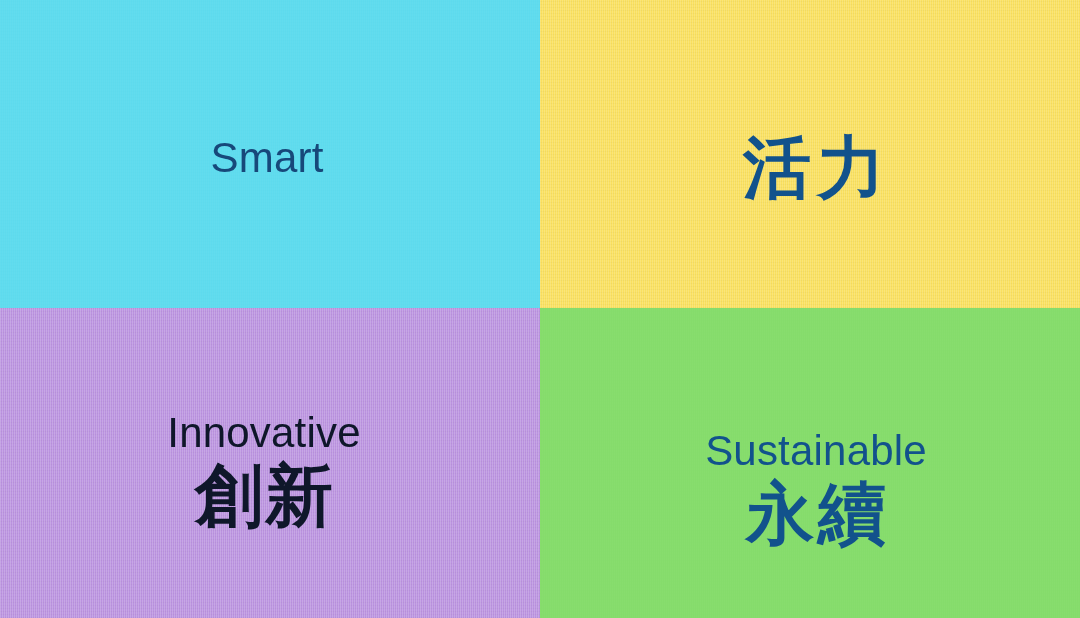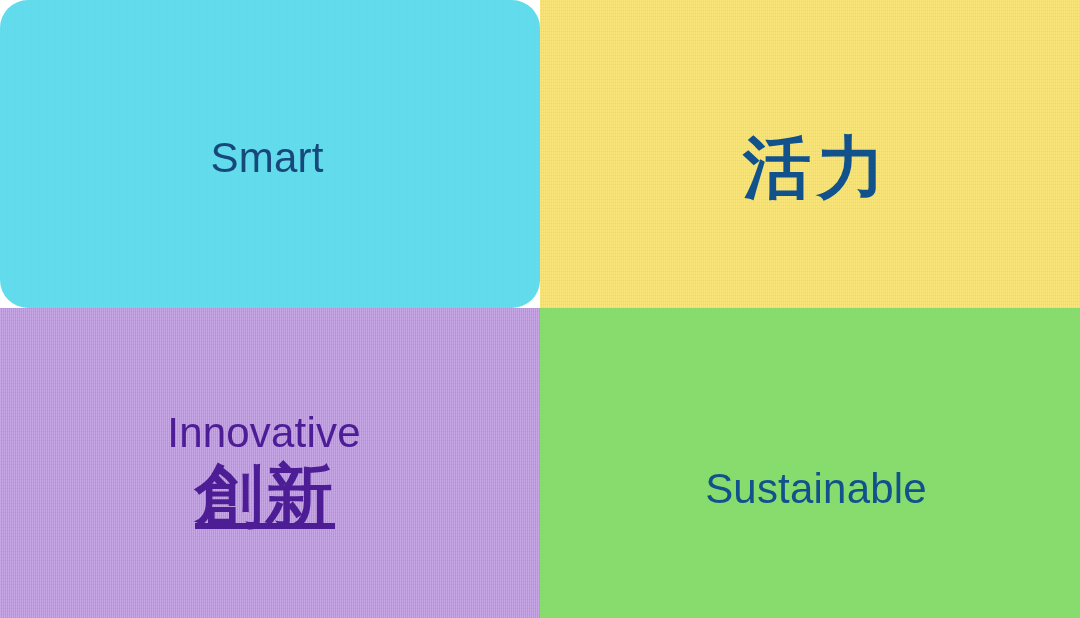--- a/index.html
+++ b/index.html
@@ -87,46 +87,47 @@
   }
 
   
   .q-smart       .text-block { transform: translate(-3px, 4px); }
   .q-energetic   .text-block { transform: translate(4px, 10px); }
   .q-innovative  .text-block { transform: translate(-6px, 8px); }
   .q-sustainable .text-block { transform: translate(6px, 8px); margin-top: 36px; }
 
   .q-smart .label-zh      { letter-spacing: 10px; padding-left: 10px; }
   .q-energetic .label-zh  { letter-spacing: 6px;  padding-left: 6px; }
-  .q-innovative .label-zh { letter-spacing: 2px;  padding-left: 2px; text-decoration: underline; }
+  .q-innovative .label-zh { letter-spacing: 2px;  padding-left: 2px; }
   .q-sustainable .label-zh{ letter-spacing: 4px;  padding-left: 4px; }
 </style>
 </head>
 <body>
 
 <div id="brand-grid">
 
-  <section class="quadrant q-smart" style="background-color: rgb(94, 219, 238); color: rgb(23, 72, 122); border-radius: 28px;">
+  <section class="quadrant q-smart" style="background-color: rgb(94, 219, 238); color: rgb(23, 72, 122);">
     <div class="text-block">
       <div class="label-en">Smart</div>
     </div>
   </section>
 
   <section class="quadrant q-energetic" style="background-color: rgb(249, 224, 95); color: rgb(18, 82, 140);">
     <div class="text-block">
       <div class="label-zh">活力</div>
     </div>
   </section>
 
-  <section class="quadrant q-innovative" style="background-color: rgb(187, 147, 224); color: #4c1d95; text-align: right;">
+  <section class="quadrant q-innovative" style="background-color: rgb(187, 147, 224); color: #0f172a; text-align: right;">
     <div class="text-block">
       <div class="label-en">Innovative</div>
       <div class="label-zh">創新</div>
     </div>
   </section>
 
   <section class="quadrant q-sustainable" style="background-color: rgb(133, 220, 107); color: rgb(18, 82, 140);">
     <div class="text-block">
       <div class="label-en">Sustainable</div>
+      <div class="label-zh">永續</div>
     </div>
   </section>
 
 </div>
 
 </body></html>

